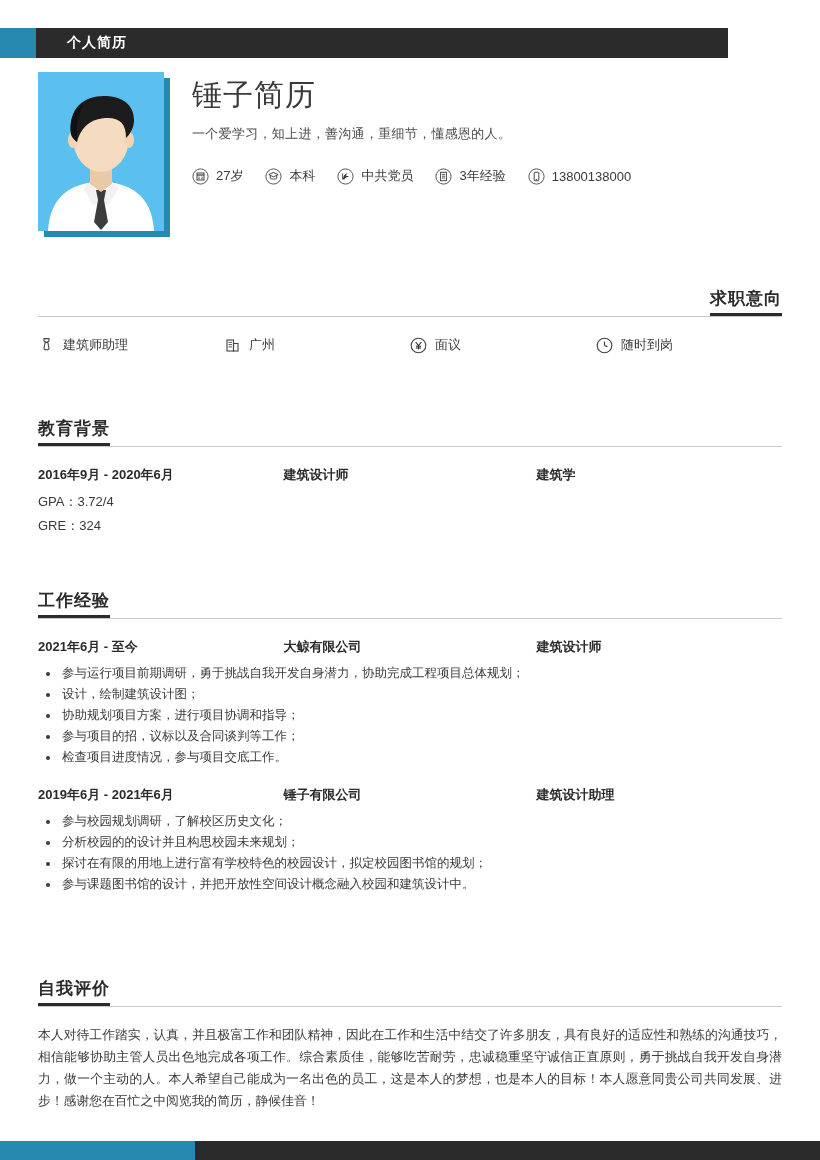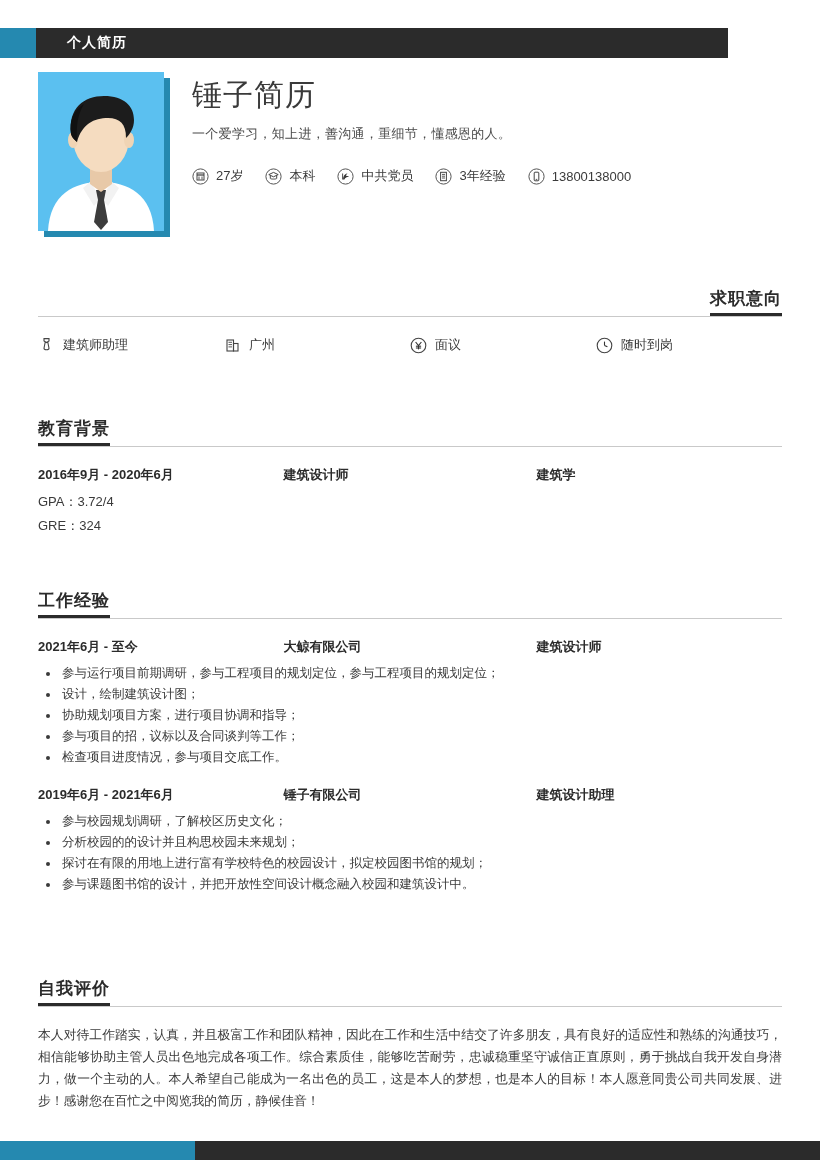--- a/index.html
+++ b/index.html
@@ -415,21 +415,21 @@
       <div class="sec-rule"></div>
     </div>
 
     <div>
       <div class="entry-head">
         <span class="eh-date">2021年6月 - 至今</span>
         <span class="eh-org">大鲸有限公司</span>
         <span class="eh-role">建筑设计师</span>
       </div>
       <ul class="bullets">
-        <li>参与运行项目前期调研，参与工程项目的规划定位，参与工程项目的规划定位；</li>
+        <li>参与运行项目前期调研，勇于挑战自我开发自身潜力，协助完成工程项目总体规划；</li>
         <li>设计，绘制建筑设计图；</li>
         <li>协助规划项目方案，进行项目协调和指导；</li>
         <li>参与项目的招，议标以及合同谈判等工作；</li>
         <li>检查项目进度情况，参与项目交底工作。</li>
       </ul>
     </div>
 
     <div style="margin-top:14px;">
       <div class="entry-head">
         <span class="eh-date">2019年6月 - 2021年6月</span>

